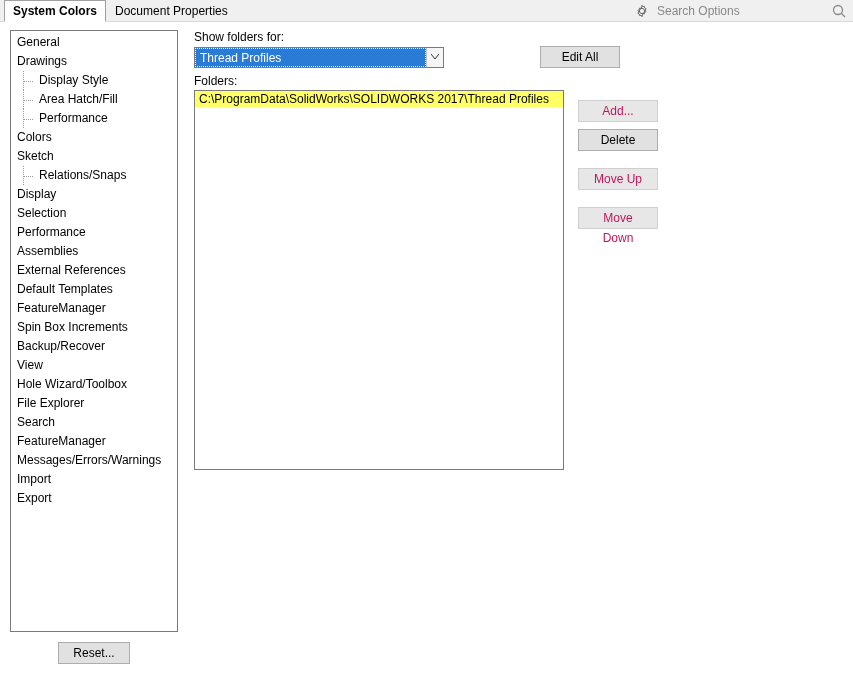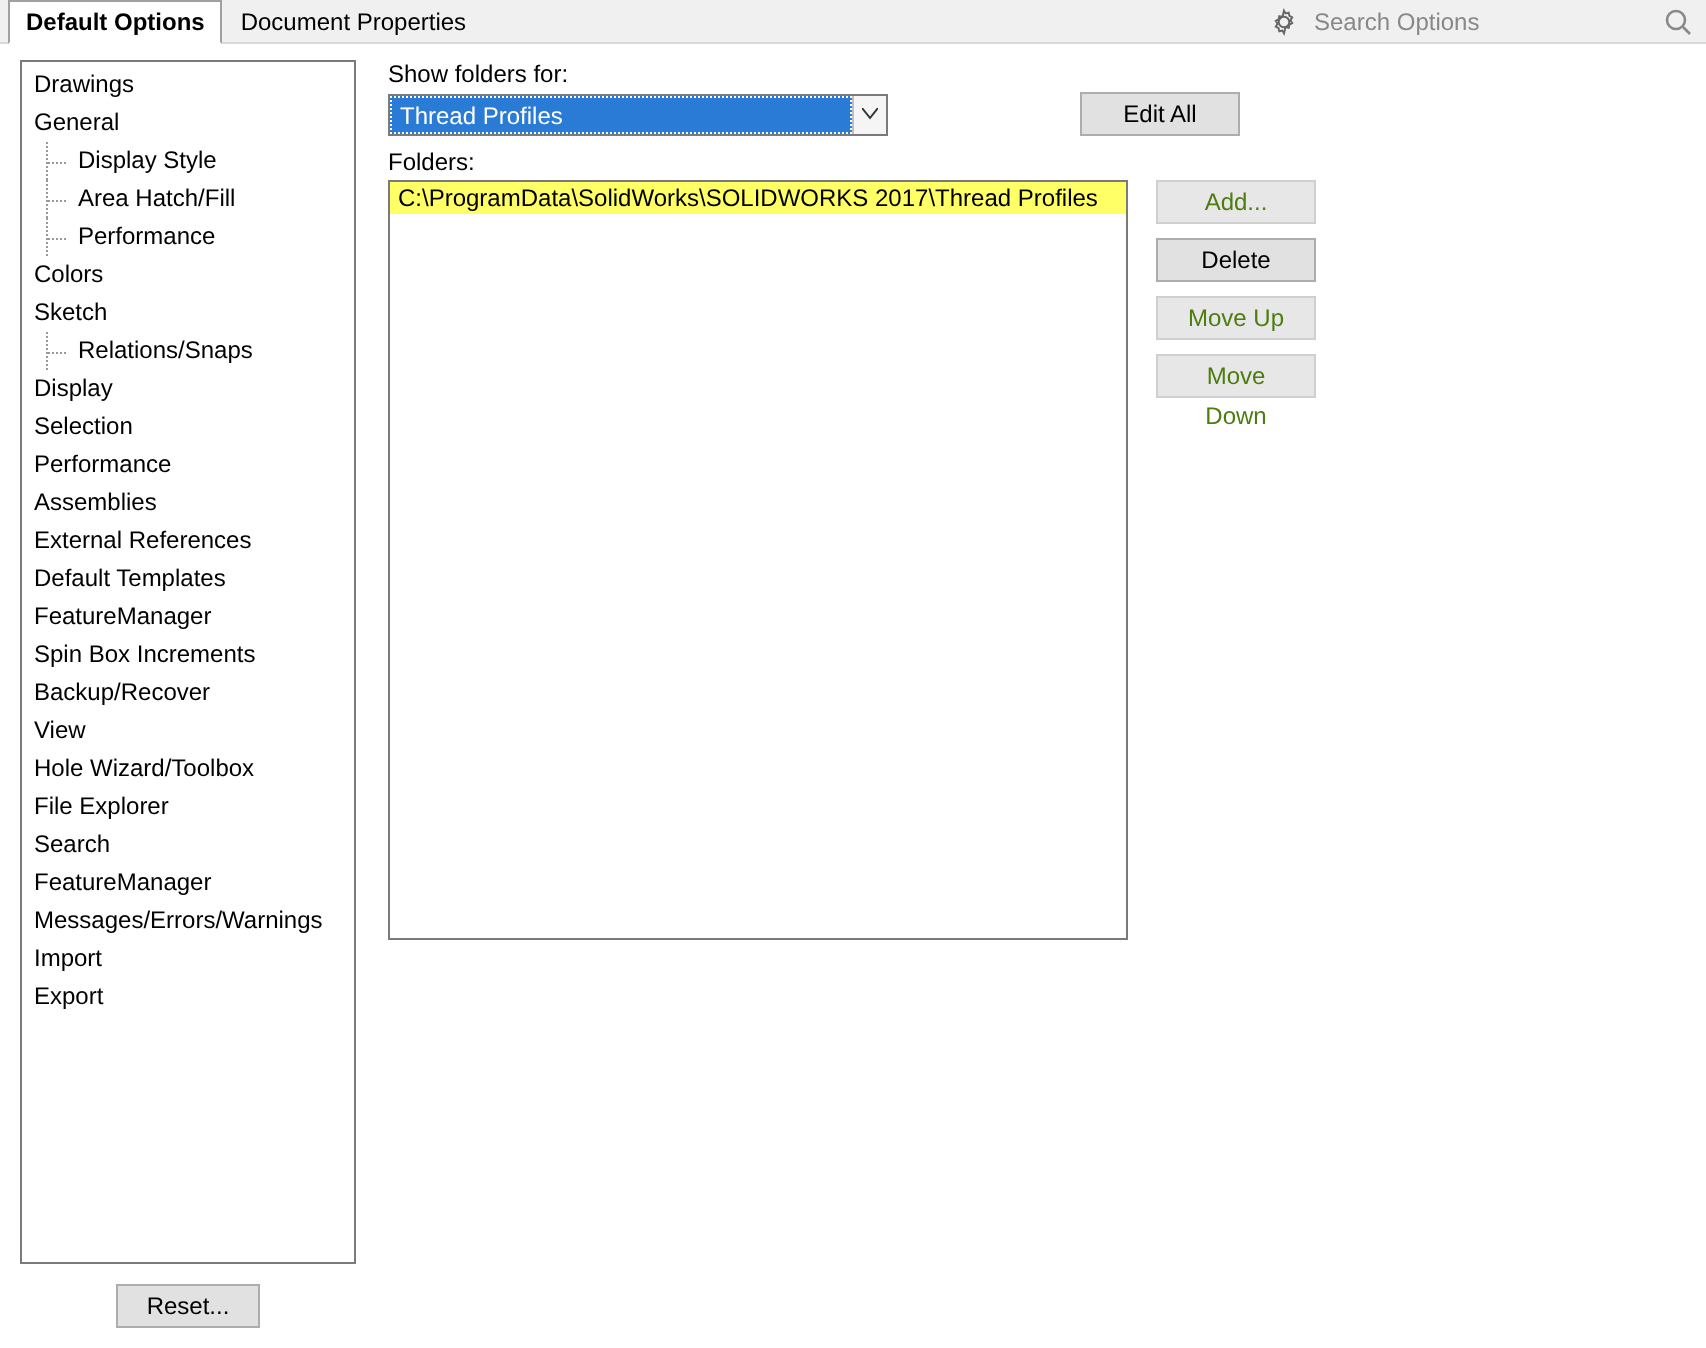--- a/index.html
+++ b/index.html
@@ -114,24 +114,25 @@
     padding: 0 8px;
     background: #e1e1e1;
     border: 1px solid #adadad;
     font-size: 12px;
     font-family: inherit;
     cursor: pointer;
     line-height: 20px;
     text-align: center;
   }
   .btn.disabled {
-    color: #4d7c0f;
+    color: #be185d;
     border-color: #cfcfcf;
     background: #e7e7e7;
     cursor: default;
+    margin-top: 10px;
   }
   .rightcol {
     flex: 1;
     padding-left: 16px;
     display: flex;
     flex-direction: column;
   }
   .label { margin-bottom: 2px; }
   .row-dropdown {
     display: flex;
@@ -198,21 +199,21 @@
   }
   .button-col .btn { width: 80px; }
   .editall-wrap { width: 80px; }
 </style>
 </head>
 <body>
 
 <div class="topbar">
   <div class="tabs">
     <div class="tab active">
-      <span>Default Options</span>
+      <span>System Colors</span>
     </div>
     <div class="tab">
       <span>Document Properties</span>
     </div>
   </div>
   <div class="search-wrap">
     <span>
       <svg width="14" height="14" viewBox="0 0 16 16">
           <path fill="none" stroke="#666" stroke-width="1.1" d="M8 5a3 3 0 1 0 0 6 3 3 0 0 0 0-6zM8 1.5l.9 1.6 1.8-.4.4 1.8 1.6.9-1 1.6 1 1.6-1.6.9-.4 1.8-1.8-.4L8 14.5l-.9-1.6-1.8.4-.4-1.8-1.6-.9 1-1.6-1-1.6 1.6-.9.4-1.8 1.8.4z"></path>
         </svg>
@@ -223,22 +224,22 @@
           <circle cx="7" cy="7" r="4.5" fill="none" stroke="#888" stroke-width="1.3"></circle>
           <line x1="10.5" y1="10.5" x2="14" y2="14" stroke="#888" stroke-width="1.3"></line>
         </svg>
     </span>
   </div>
 </div>
 
 <div class="content">
   <div class="leftcol">
     <div class="tree" id="tree">
+        <div class="tree-item"><span>General</span></div>
         <div class="tree-item"><span>Drawings</span></div>
-        <div class="tree-item"><span>General</span></div>
         <div class="tree-item tree-child"><span>Display Style</span></div>
         <div class="tree-item tree-child"><span>Area Hatch/Fill</span></div>
         <div class="tree-item tree-child"><span>Performance</span></div>
         <div class="tree-item"><span>Colors</span></div>
         <div class="tree-item"><span>Sketch</span></div>
         <div class="tree-item tree-child"><span>Relations/Snaps</span></div>
         <div class="tree-item"><span>Display</span></div>
         <div class="tree-item"><span>Selection</span></div>
         <div class="tree-item"><span>Performance</span></div>
         <div class="tree-item"><span>Assemblies</span></div>

